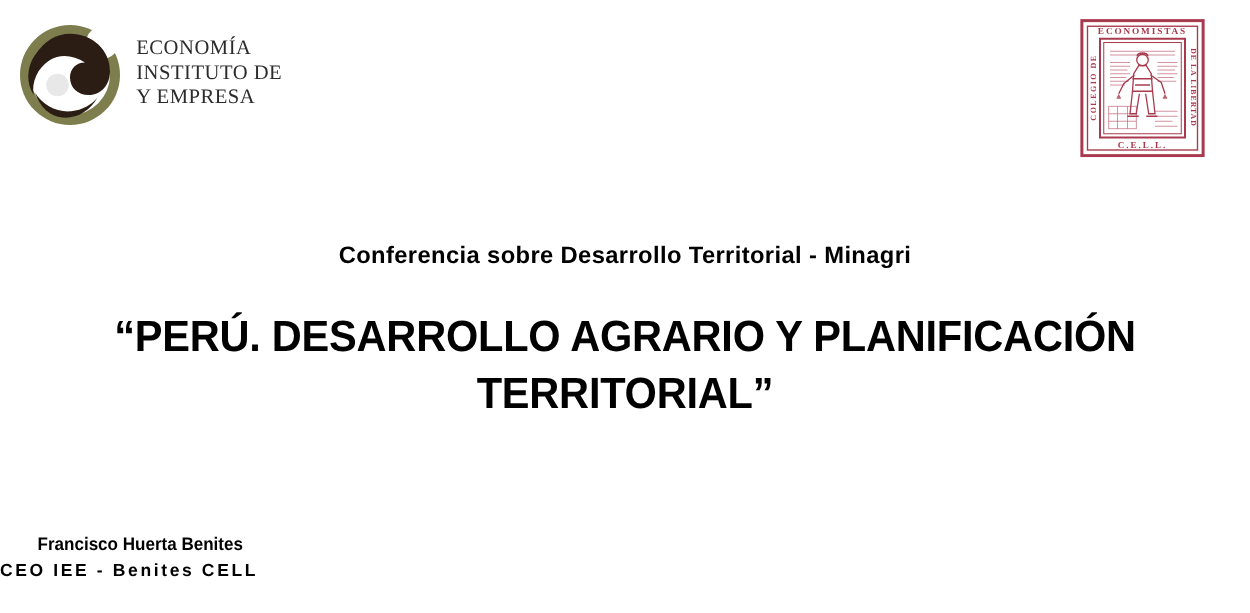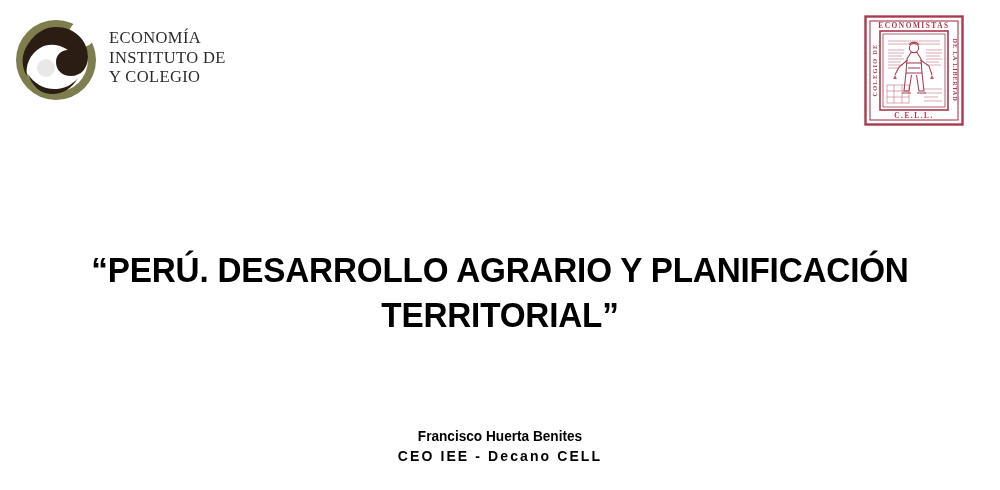--- a/index.html
+++ b/index.html
@@ -87,21 +87,20 @@
     transform-origin: center top;
   }
   .main-title .ln { display: block; }
 
   
   .presenter {
     position: absolute;
     left: 0;
     right: 0;
     top: 427px;
-    text-align: center;
   }
   .presenter-name {
     font-family: "Liberation Sans", sans-serif;
     font-size: 14.5px;
     font-weight: bold;
     color: #000000;
     line-height: 19px;
     transform: scaleX(0.94);
   }
   .presenter-role {
@@ -136,21 +135,21 @@
 
         <path d="M16 58 C22 68 33 74 45 73 C54 72 61 68 66 62
                  C60 73 49 79 38 78 C28 77 20 70 16 58 Z" fill="#2b1d14"></path>
 
         <circle cx="34" cy="52" r="9" fill="#e8e8e8"></circle>
       </svg>
     </div>
     <div class="iee-text">
       <div>ECONOMÍA</div>
       <div>INSTITUTO DE</div>
-      <div>Y COLEGIO</div>
+      <div>Y EMPRESA</div>
     </div>
   </div>
 
   <div class="cell-emblem">
     <svg width="100" height="111" viewBox="0 0 100 111" xmlns="http://www.w3.org/2000/svg">
       <g fill="none" stroke="#a83a4e">
         <rect x="1.5" y="1.5" width="97" height="108" stroke-width="2.4"></rect>
         <rect x="6" y="6" width="88" height="99" stroke-width="1.1"></rect>
         <rect x="16" y="16" width="68" height="79" stroke-width="1.6"></rect>
         <rect x="19" y="19" width="62" height="73" stroke-width="0.8"></rect>
@@ -200,24 +199,25 @@
         <path d="M58 58 L60 76 L55 76 L52.5 60"></path>
         <path d="M38 78 L47 78 M53 78 L62 78"></path>
         <path d="M42 48 L58 48"></path>
         <path d="M44 53 L56 53"></path>
       </g>
       <path d="M31 60 L33 64 L29 64 Z" fill="#a83a4e" opacity="0.8"></path>
       <path d="M68 60 L70 64 L66 64 Z" fill="#a83a4e" opacity="0.8"></path>
     </svg>
   </div>
 
+  <div class="subtitle">Conferencia sobre Desarrollo Territorial - Minagri</div>
 
   <div class="main-title">
     <span class="ln">“PERÚ. DESARROLLO AGRARIO Y PLANIFICACIÓN</span>
     <span class="ln">TERRITORIAL”</span>
   </div>
 
   <div class="presenter">
     <div class="presenter-name">Francisco Huerta Benites</div>
-    <div class="presenter-role">CEO IEE - Decano CELL</div>
+    <div class="presenter-role">CEO IEE - Benites CELL</div>
   </div>
 
 </div>
 
 </body></html>

